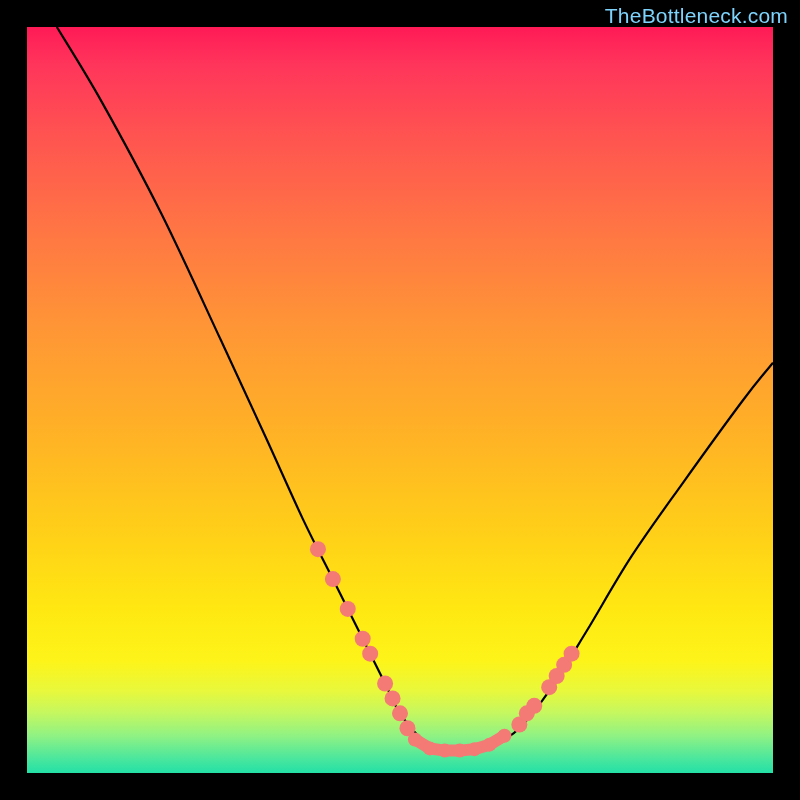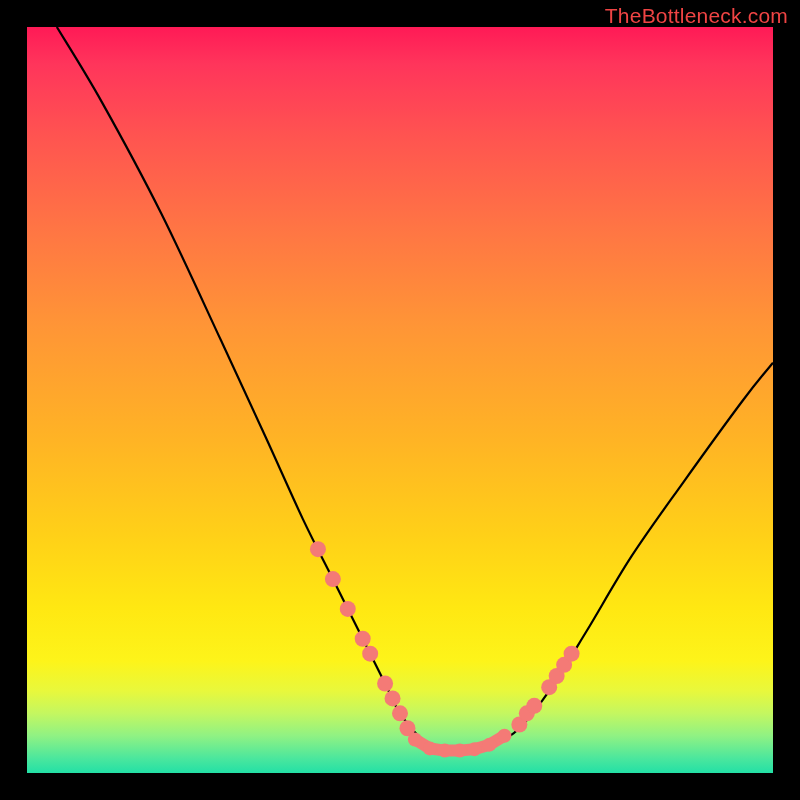--- a/index.html
+++ b/index.html
@@ -37,21 +37,21 @@
       #c4f760 92%,
       #90f283 95%,
       #4ce79d 98%,
       #23e0a6 100%
     );
   }
   .watermark {
     position: absolute;
     top: 4px;
     right: 12px;
-    color: #ef4444;
+    color: #7dd3fc;
     font-size: 21px;
     font-weight: 500;
     letter-spacing: 0.2px;
     z-index: 10;
   }
   svg.plot {
     position: absolute;
     inset: 0;
   }
 </style>

